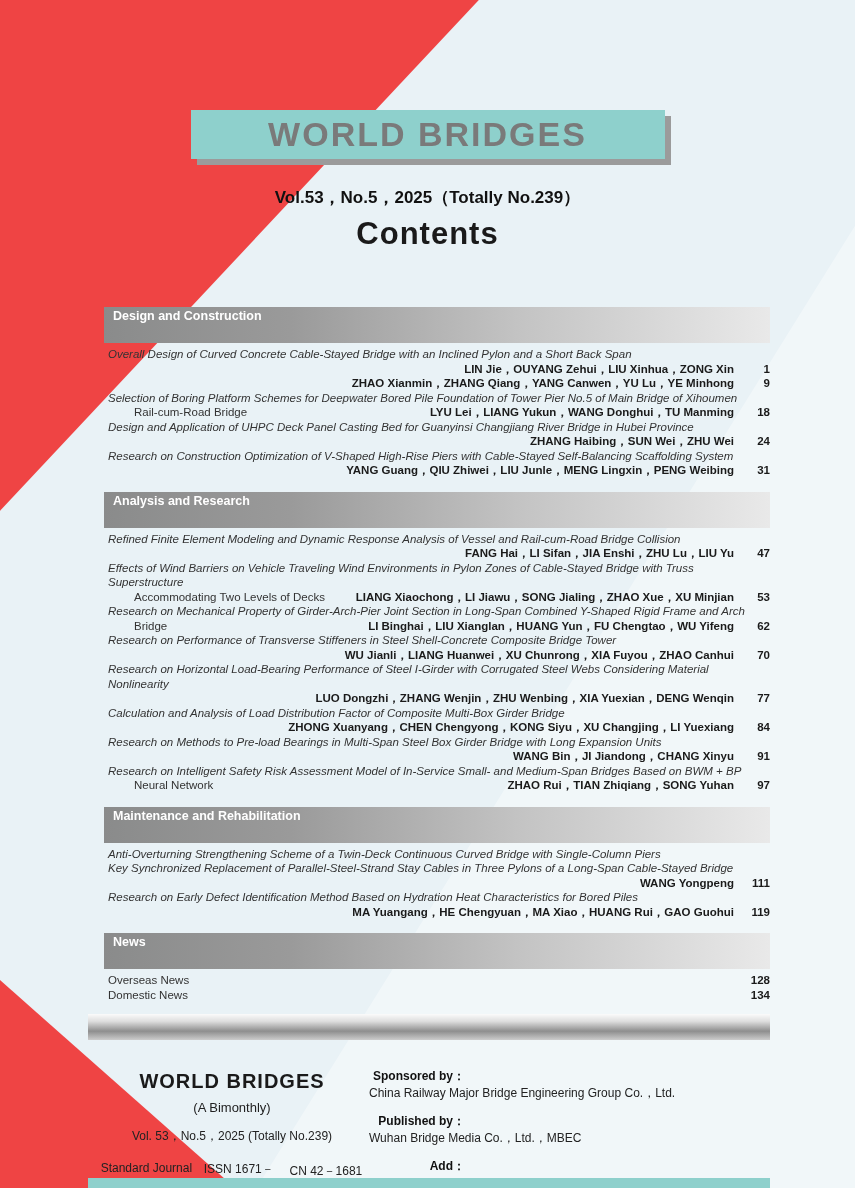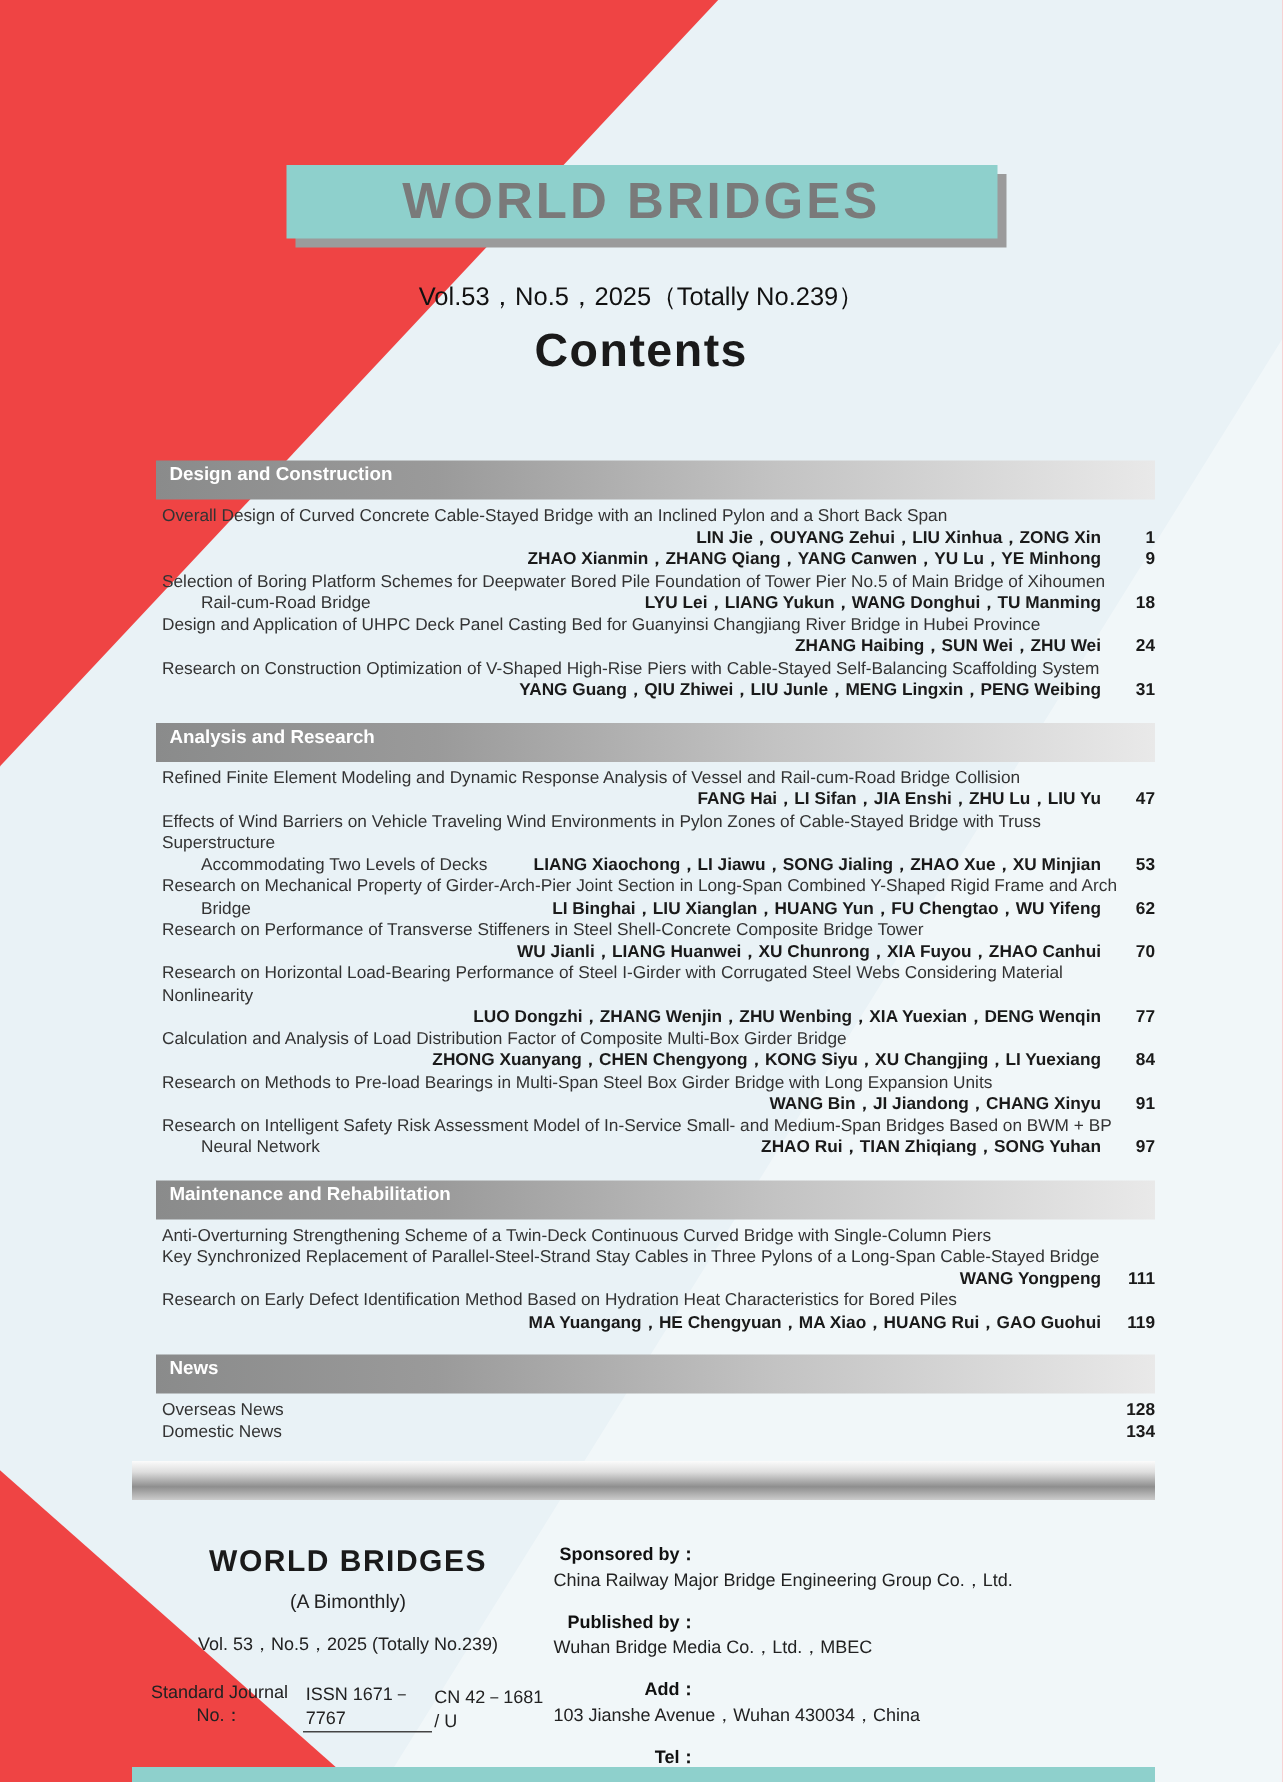--- a/index.html
+++ b/index.html
@@ -22,34 +22,34 @@
 
   
   .title-banner {
     width:474px; height:49px; margin:110px auto 0;
     background:#8ed0cc; box-shadow:6px 6px 0 #9b9b9b;
     display:flex; align-items:center; justify-content:center;
   }
   .title-banner span {
     font-size:34px; font-weight:bold; color:#7a7a7a; letter-spacing:2px;
   }
-  .issue-line { text-align:center; margin-top:27px; font-size:17px; color:#111; }
+  .issue-line { text-align:center; margin-top:27px; font-size:17px; color:#111;font-weight:bold; }
   .contents-title { text-align:center; margin-top:7px; font-size:31px; font-weight:bold; color:#1a1a1a; letter-spacing:1px; }
 
   
   #toc { margin:55px 85px 0 104px; }
   .toc-section { margin-top:14px; }
   .toc-section:first-child { margin-top:0; }
   .section-bar {
-    height:26px; line-height:18px; padding-left:9px; margin-bottom:4px;
+    height:36px; line-height:18px; padding-left:9px; margin-bottom:4px;
     background:linear-gradient(90deg,#8a8b8b 0%,#9a9a9a 28%,#c3c3c3 62%,#e9e9e9 100%);
     color:#ffffff; font-size:12.5px; font-weight:bold;
   }
   .entry { font-size:11.5px; color:#333; }
-  .t-line { line-height:14.5px; padding-left:4px; }
+  .t-line { line-height:14.5px; padding-left:4px;font-style:italic; }
   .m-line { display:flex; align-items:baseline; line-height:14.5px; padding-left:4px; }
   .t-cont { padding-left:26px; }
   .authors { margin-left:auto; font-weight:bold; color:#1a1a1a; white-space:nowrap; }
   .pageno { width:36px; text-align:right; font-weight:bold; color:#1a1a1a; flex:none; }
   .news-title { color:#333; }
 
   
   .divider-bar {
     margin:12px 0 0 88px; width:682px; height:26px;
     background:linear-gradient(180deg,#fbfbfb 0%,#dedede 28%,#8e8e8e 66%,#cccccc 100%);

